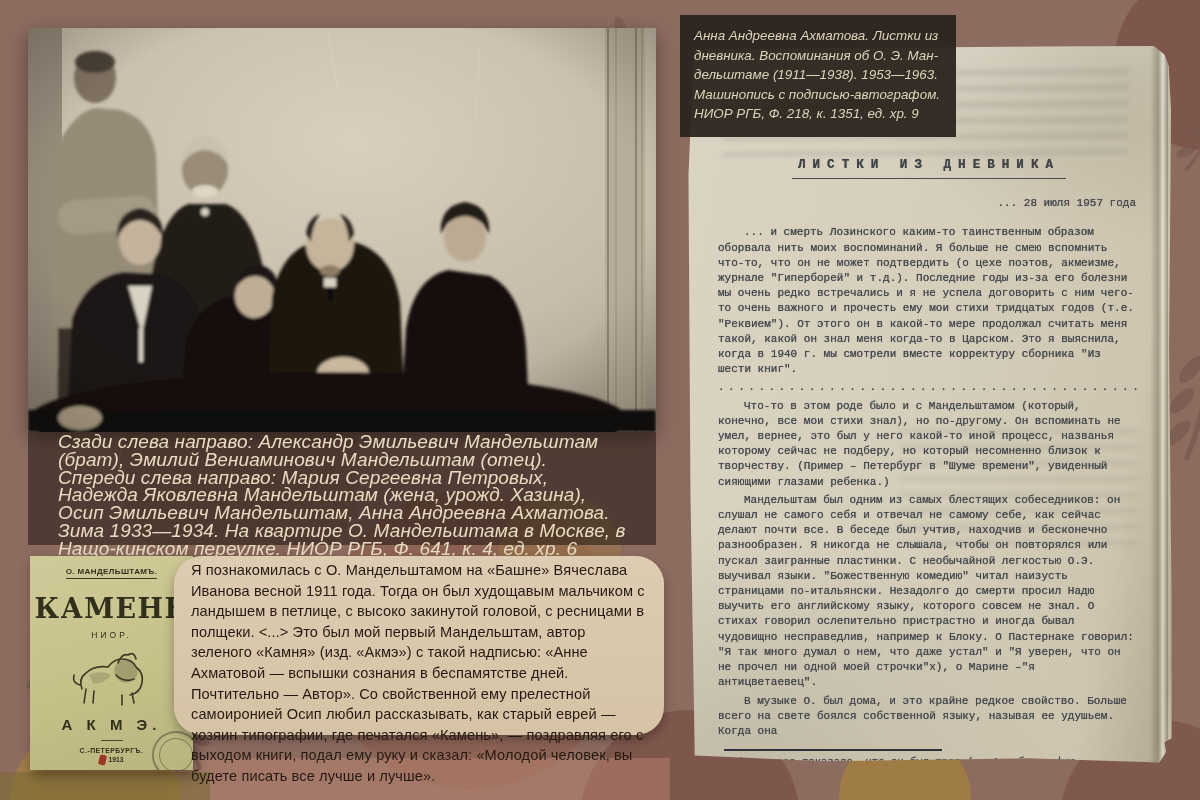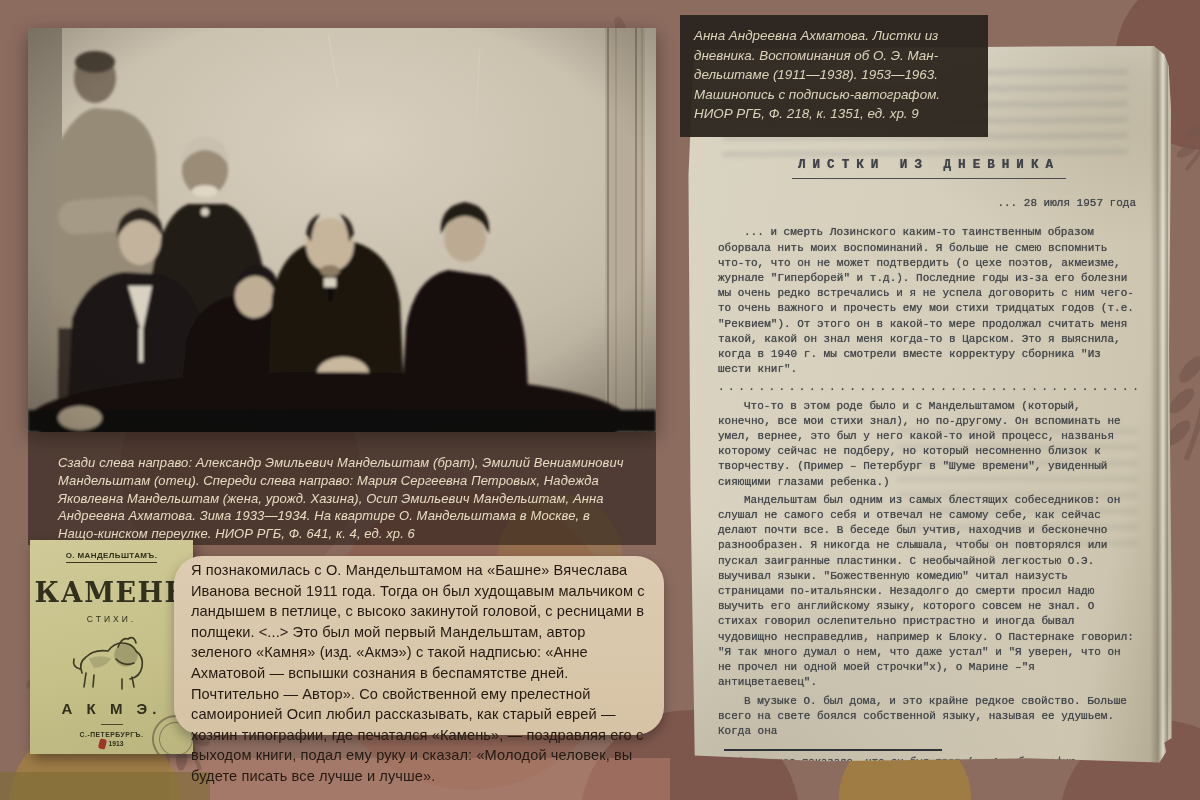--- a/index.html
+++ b/index.html
@@ -11,27 +11,27 @@
 
   
   .photo{
     position:absolute;left:28px;top:28px;width:628px;height:404px;margin:0;z-index:2;
     box-shadow:0 6px 18px rgba(0,0,0,.38);
   }
   .photo svg{display:block;width:100%;height:100%;}
   .photo-caption-strip{
     position:absolute;left:28px;top:432px;width:628px;height:113px;z-index:2;
     background:rgba(31,22,17,.55);
-    padding:22px 30px 0 30px;box-sizing:border-box;
-    color:#e7dcc1;font-style:italic;font-size:13px;line-height:17.8px;letter-spacing:.1px;
+    padding:1px 30px 0 30px;box-sizing:border-box;
+    color:#e7dcc1;font-style:italic;font-size:19px;line-height:17.8px;letter-spacing:.1px;
   }
 
   
   .archive-note{
-    position:absolute;left:680px;top:15px;width:308px;z-index:4;
+    position:absolute;left:680px;top:15px;width:276px;z-index:4;
     background:rgba(41,35,29,.94);
     padding:11px 14px 13px 14px;box-sizing:border-box;
     color:#ded4b9;font-style:italic;font-size:13.4px;line-height:19.6px;
     white-space:pre-line;
   }
 
   
   .paper{
     position:absolute;left:688px;top:46px;width:484px;height:718px;z-index:1;
     background:linear-gradient(100deg,#dad4c2 0%,#d5cebb 50%,#cdc5af 84%,#b5ac95 97%,#cfc7b1 100%);
@@ -70,21 +70,21 @@
     padding:0 6px 5px 6px;border-bottom:1.6px solid #4a4d52;white-space:nowrap;color:#3f4248;
   }
   .doc-date{text-align:right;margin:17px 4px 14px 0;}
   .doc-para{margin:0 0 3px 0;text-indent:26px;}
   .doc-dots{white-space:nowrap;overflow:hidden;letter-spacing:3.5px;margin:1px 0 3px 0;}
   .footnote-rule{width:218px;border:none;border-top:2px solid #2e3136;margin:10px 0 5px 6px;}
   .doc-footnote{font-size:10.6px;line-height:13.6px;text-indent:14px;margin:0;}
 
   
   .book{
-    position:absolute;left:30px;top:540px;width:163px;height:214px;z-index:2;
+    position:absolute;left:30px;top:556px;width:163px;height:214px;z-index:2;
     background:linear-gradient(165deg,#d0ca99 0%,#c6c089 55%,#bab47e 100%);
     box-shadow:3px 5px 12px rgba(0,0,0,.4);
     text-align:center;color:#31301c;font-family:"DejaVu Serif",serif;overflow:hidden;
   }
   .book-author{
     font-family:"Liberation Sans",sans-serif;font-size:8px;font-weight:bold;letter-spacing:.4px;
     width:max-content;margin:11px auto 0 auto;padding-bottom:2px;border-bottom:1px solid #3b3924;
   }
   .book-title{font-size:27px;font-weight:bold;letter-spacing:1.5px;margin-top:13px;transform:scaleY(1.06);}
   .book-subtitle{font-family:"Liberation Sans",sans-serif;font-size:8.5px;letter-spacing:3px;margin-top:7px;}
@@ -250,21 +250,21 @@
 
   <div class="archive-note">Анна Андреевна Ахматова. Листки из
 дневника. Воспоминания об О. Э. Ман-
 дельштаме (1911—1938). 1953—1963.
 Машинопись с подписью-автографом.
 НИОР РГБ, Ф. 218, к. 1351, ед. хр. 9</div>
 
   <div class="book">
     <div class="book-author">О. МАНДЕЛЬШТАМЪ.</div>
     <div class="book-title">КАМЕНЬ</div>
-    <div class="book-subtitle">СТИХИ.</div>
+    <div class="book-subtitle">НИОР.</div>
     <svg class="book-lion" width="84" height="64" viewBox="0 0 84 64">
       <g fill="none" stroke="#3c3a24" stroke-width="1.6" stroke-linecap="round">
         <path d="M12,44 Q8,34 16,28 Q24,20 38,22 Q44,14 52,14 Q62,14 66,22 Q74,28 72,38 Q70,48 60,50"></path>
         <path d="M16,44 L14,58 M24,46 L23,58 M52,50 L52,60 M62,48 L64,58"></path>
         <path d="M10,40 Q2,38 4,30"></path>
         <circle cx="56" cy="26" r="11" fill="#3c3a24" opacity=".25"></circle>
         <path d="M48,18 Q52,8 58,10 Q64,6 66,14"></path>
         <path d="M46,30 Q54,38 64,34"></path>
         <path d="M20,30 Q30,26 40,30 Q34,38 24,38 Z" fill="#3c3a24" opacity=".18"></path>
       </g>

